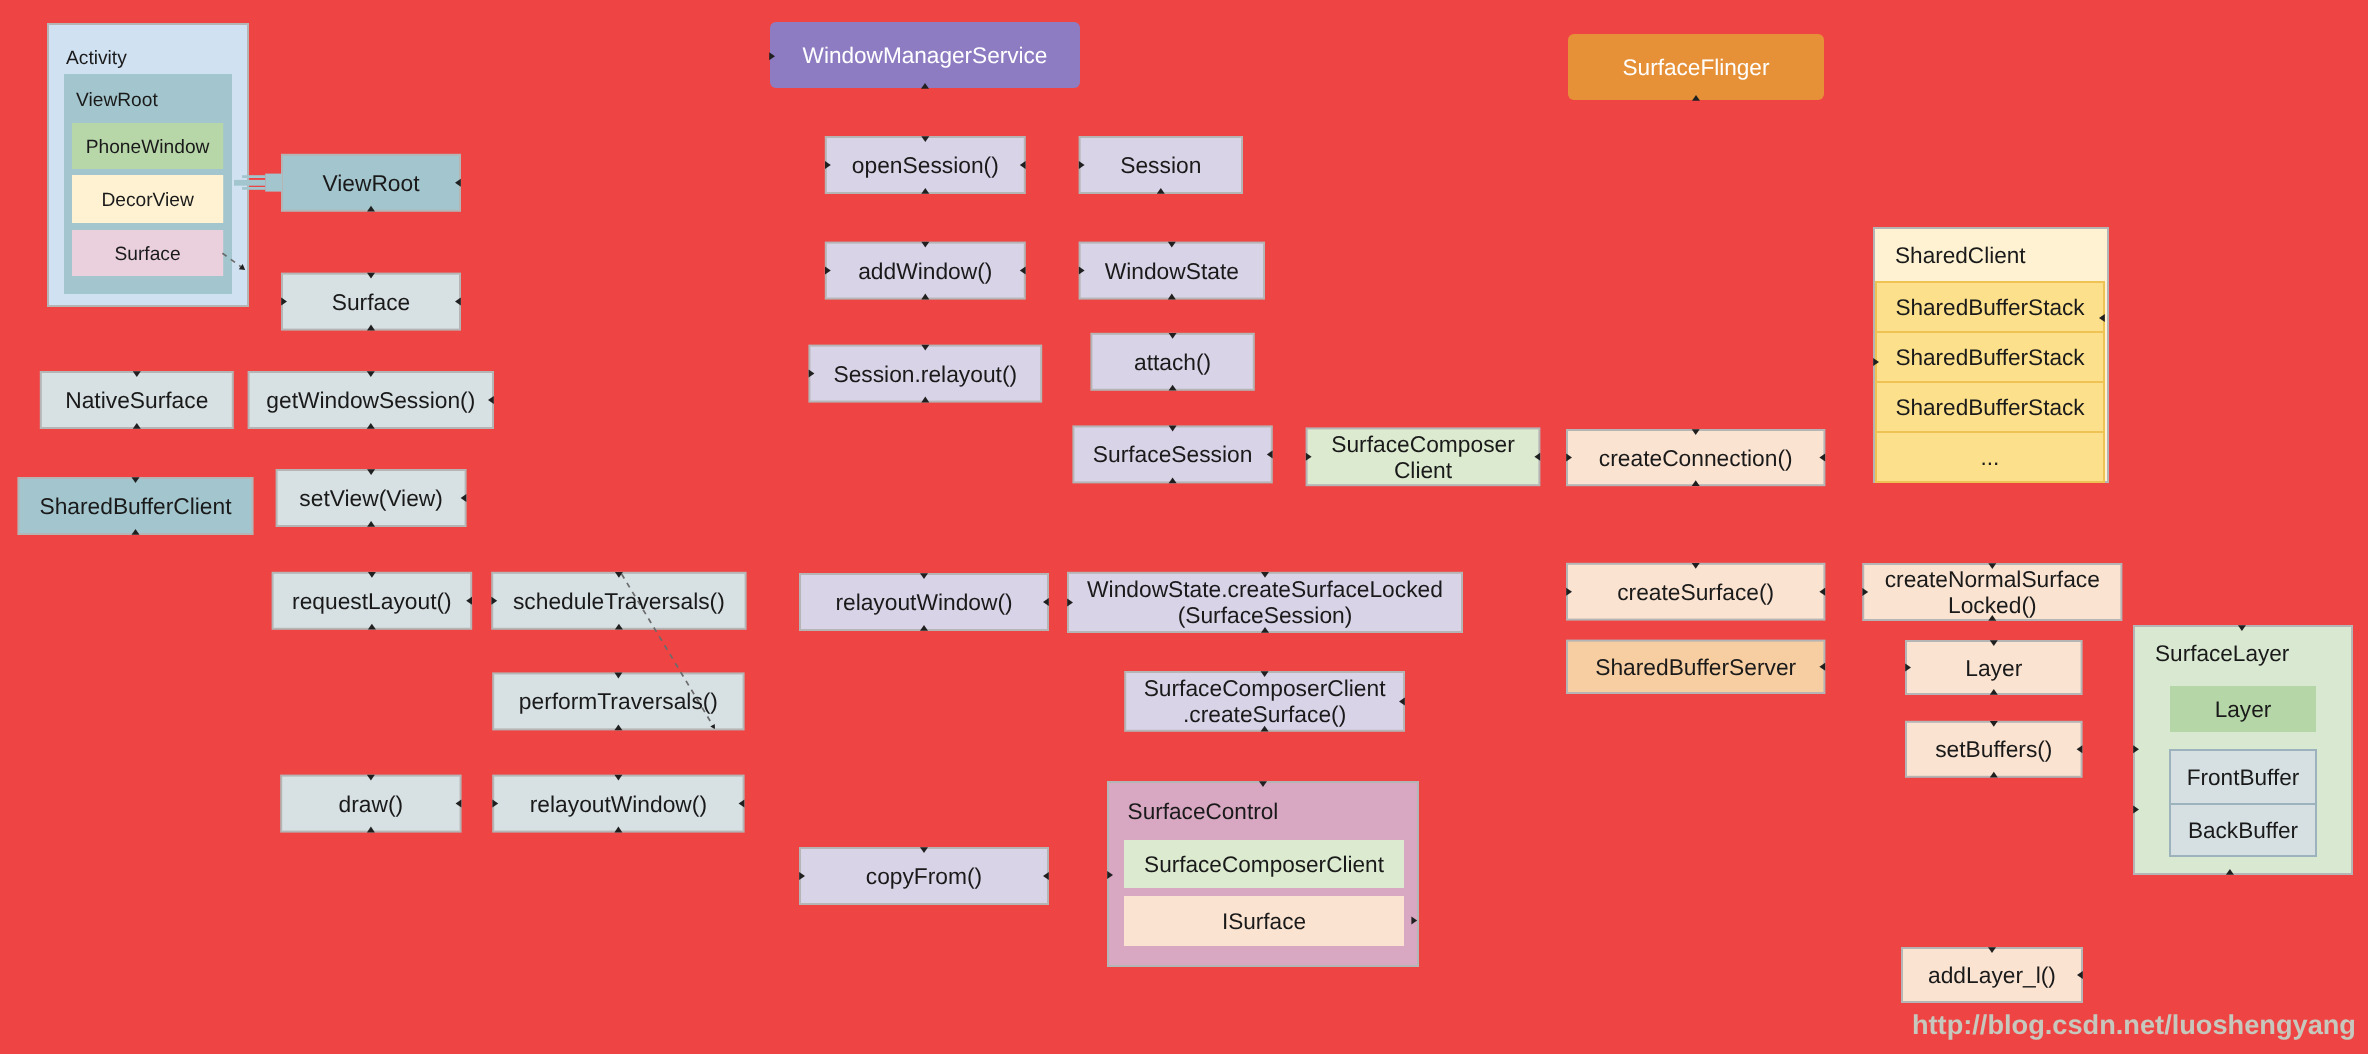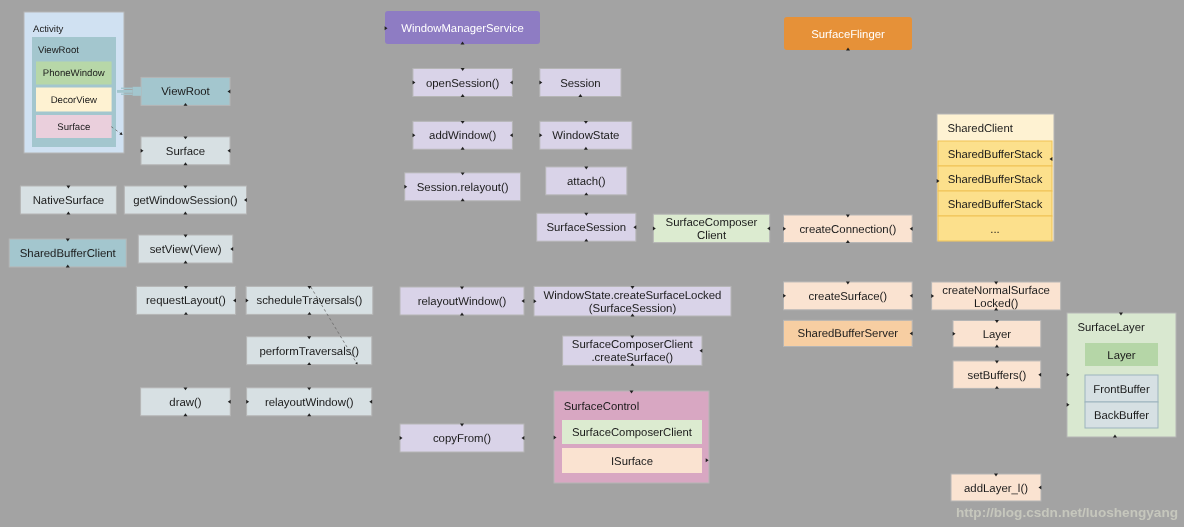--- a/index.html
+++ b/index.html
@@ -1,20 +1,20 @@
 <!DOCTYPE html>
 <html><head>
 <meta charset="utf-8">
 <title>Android Surface Architecture Diagram</title>
 <style>
   html,body{margin:0;padding:0;background:#ffffff;}
   body{width:1184px;height:527px;overflow:hidden;
        font-family:"Liberation Sans",sans-serif;
        -webkit-font-smoothing:antialiased;}
-  #stage{position:relative;width:1184px;height:527px;background:#a3a3a3;}
+  #stage{position:relative;width:1184px;height:527px;background:#ef4444;}
   svg#diagram{position:absolute;left:0;top:0;display:block;}
   .btxt{font-family:"Liberation Sans",sans-serif;fill:#1a1a1a;
         text-rendering:geometricPrecision;}
   .conn{stroke:#9b9b9b;stroke-width:1;fill:none;}
   .dashed{stroke:#6b6b6b;stroke-width:1;fill:none;stroke-dasharray:2.6,2.6;}
   .arw{fill:#202020;stroke:none;}
   .wm{font-family:"Liberation Sans",sans-serif;fill:#c8c9c2;font-weight:bold;}
 </style>
 </head>
 <body>

